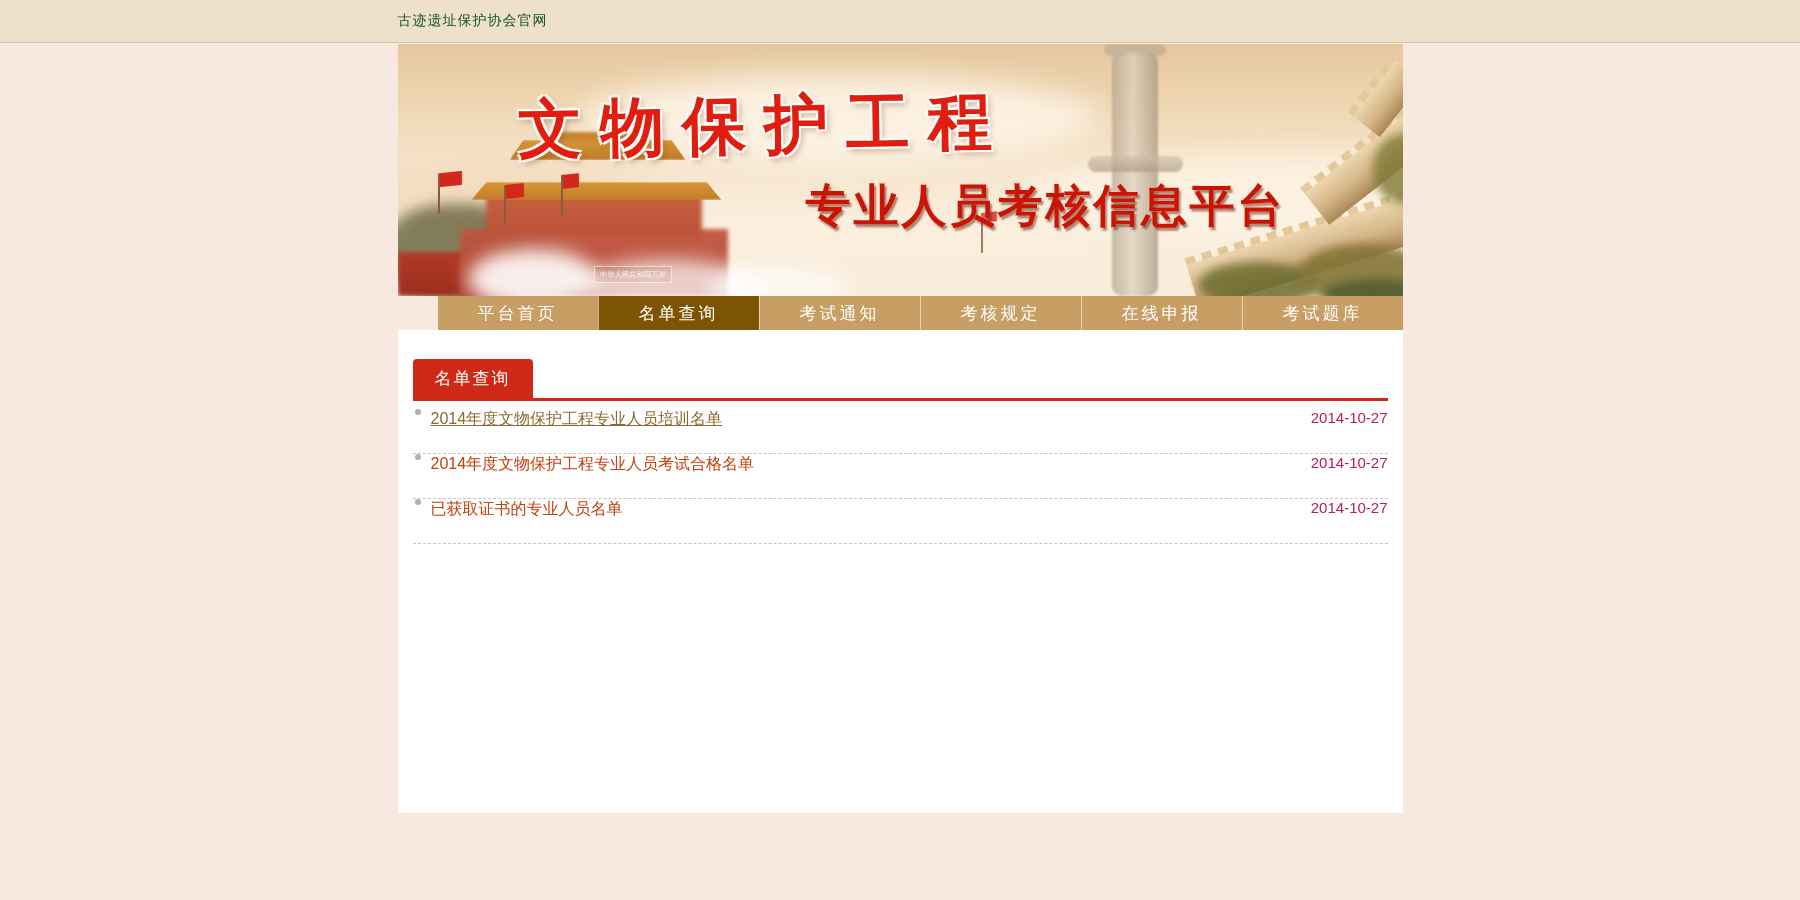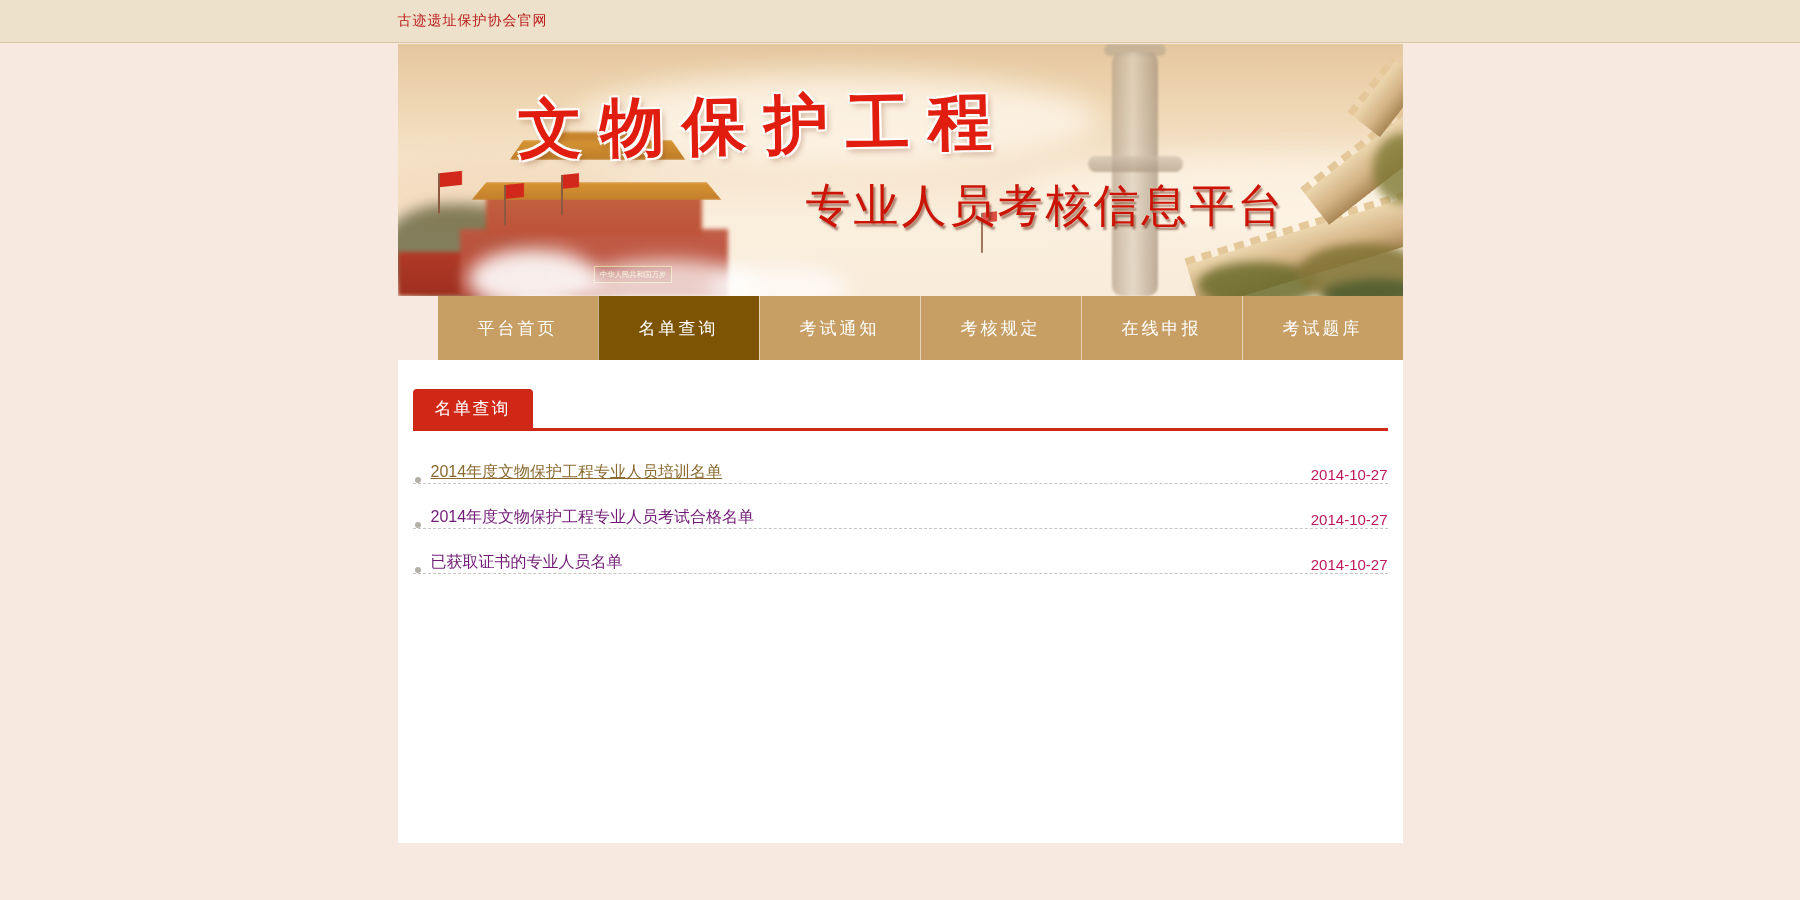--- a/index.html
+++ b/index.html
@@ -3,21 +3,21 @@
 <meta charset="utf-8">
 <style>
   * { margin:0; padding:0; box-sizing:border-box; }
   html,body { width:1800px; height:900px; }
   body { font-family:"Liberation Sans","DejaVu Sans",sans-serif; background:#f7e9df; overflow:hidden; }
   #screen { position:relative; width:1800px; height:900px; background:#f7e9df; }
 
   
   .topbar { height:43px; background:#eee1cb; border-bottom:1px solid #d8c6a6; }
   .topbar-inner { width:1005px; margin:0 auto; height:42px; display:flex; align-items:center; }
-  .site-link { color:#b91c1c; font-size:14px; text-decoration:none; letter-spacing:1px; cursor:pointer; }
+  .site-link { color:#14532d; font-size:14px; text-decoration:none; letter-spacing:1px; cursor:pointer; }
 
   
   .page-col { width:1005px; margin:0 auto; }
 
   
   .banner { position:relative; height:252px; margin-top:1px; overflow:hidden;
             background:linear-gradient(180deg,#e5c79f 0%,#eed5b1 22%,#f5e3c9 45%,#faeedd 70%,#f9ecdb 100%); }
   .banner .cloud { position:absolute; border-radius:50%; filter:blur(14px); }
   .cloud1 { left:180px; top:30px; width:520px; height:90px; background:rgba(255,248,238,.75); }
   .cloud2 { left:620px; top:110px; width:560px; height:80px; background:rgba(255,246,234,.6); }
@@ -58,40 +58,40 @@
   .tree-blob { position:absolute; border-radius:50%; filter:blur(5px); }
   .tb1 { left:800px; top:218px; width:120px; height:45px; background:#6c6d2e; opacity:.85; }
   .tb2 { left:900px; top:200px; width:130px; height:60px; background:#847637; opacity:.9; }
   .tb3 { left:975px; top:90px; width:60px; height:70px; background:#7f7a35; opacity:.8; }
   .tb4 { left:925px; top:235px; width:110px; height:30px; background:#4e5c2f; opacity:.85; }
 
   .banner-title { position:absolute; left:120px; top:38px; font-size:64px; font-weight:bold; color:#e01d0e;
                   letter-spacing:18px; white-space:nowrap; font-family:"DejaVu Serif","Liberation Serif",serif;
                   transform:rotate(-1deg);
                   text-shadow:0 0 4px #fff,2px 2px 0 #fffdf8,-2px -2px 0 #fffdf8,2px -2px 0 #fffdf8,-2px 2px 0 #fffdf8,3px 4px 6px rgba(120,40,10,.35); }
-  .banner-subtitle { position:absolute; left:408px; top:132px; font-size:45px; font-weight:normal; color:#cb1405;
+  .banner-subtitle { position:absolute; left:408px; top:132px; font-size:45px; font-weight:bold; color:#cb1405;
                      letter-spacing:3px; white-space:nowrap;
                      text-shadow:2px 3px 2px rgba(95,30,8,.5),0 0 2px rgba(255,235,215,.6); }
 
   
-  .nav { display:flex; height:64px;padding-left:40px; }
+  .nav { display:flex; height:34px;padding-left:40px; }
   .nav-item { flex:1 1 0; display:flex; align-items:center; justify-content:center; cursor:pointer;
               background:#c79e63; color:#fff; font-size:17px; letter-spacing:3px; border-left:1px solid rgba(255,255,255,.55); }
   .nav-item:first-child { border-left:none; }
   .nav-item.active { background:#7c5404; }
 
   
   .content { background:#fff; min-height:483px; padding:0 15px; }
   .tab-row { padding-top:29px; border-bottom:3px solid #d02816; line-height:0; }
   .section-tab { display:inline-block; background:#d02816; color:#fff; font-size:17px; letter-spacing:2px;
                  height:39px; line-height:39px; padding:0 22px; border-radius:4px 4px 0 0; cursor:pointer; }
   .news-list { list-style:none; margin-top:8px; }
-  .news-row { display:flex; align-items:flex-end; height:45px; border-bottom:1px dashed #c9c4be; }
+  .news-row { display:flex; align-items:flex-start; height:45px; border-bottom:1px dashed #c9c4be; }
   .bullet { width:6px; height:6px; border-radius:50%; background:#b3afa9; margin:0 10px 0 2px; flex:none; }
-  .news-title { font-size:16px; color:#701a75; text-decoration:none; cursor:pointer; }
+  .news-title { font-size:16px; color:#c2410c; text-decoration:none; cursor:pointer; }
   .news-row.em .news-title { color:#8a6b2f; text-decoration:underline; }
   .news-date { margin-left:auto; font-size:15px; color:#be185d; }
 
   
   .footer { padding-top:29px; text-align:center; }
   .footer-text { font-size:14px; color:#5b5750; letter-spacing:.5px; }
 </style>
 </head>
 <body>
 

